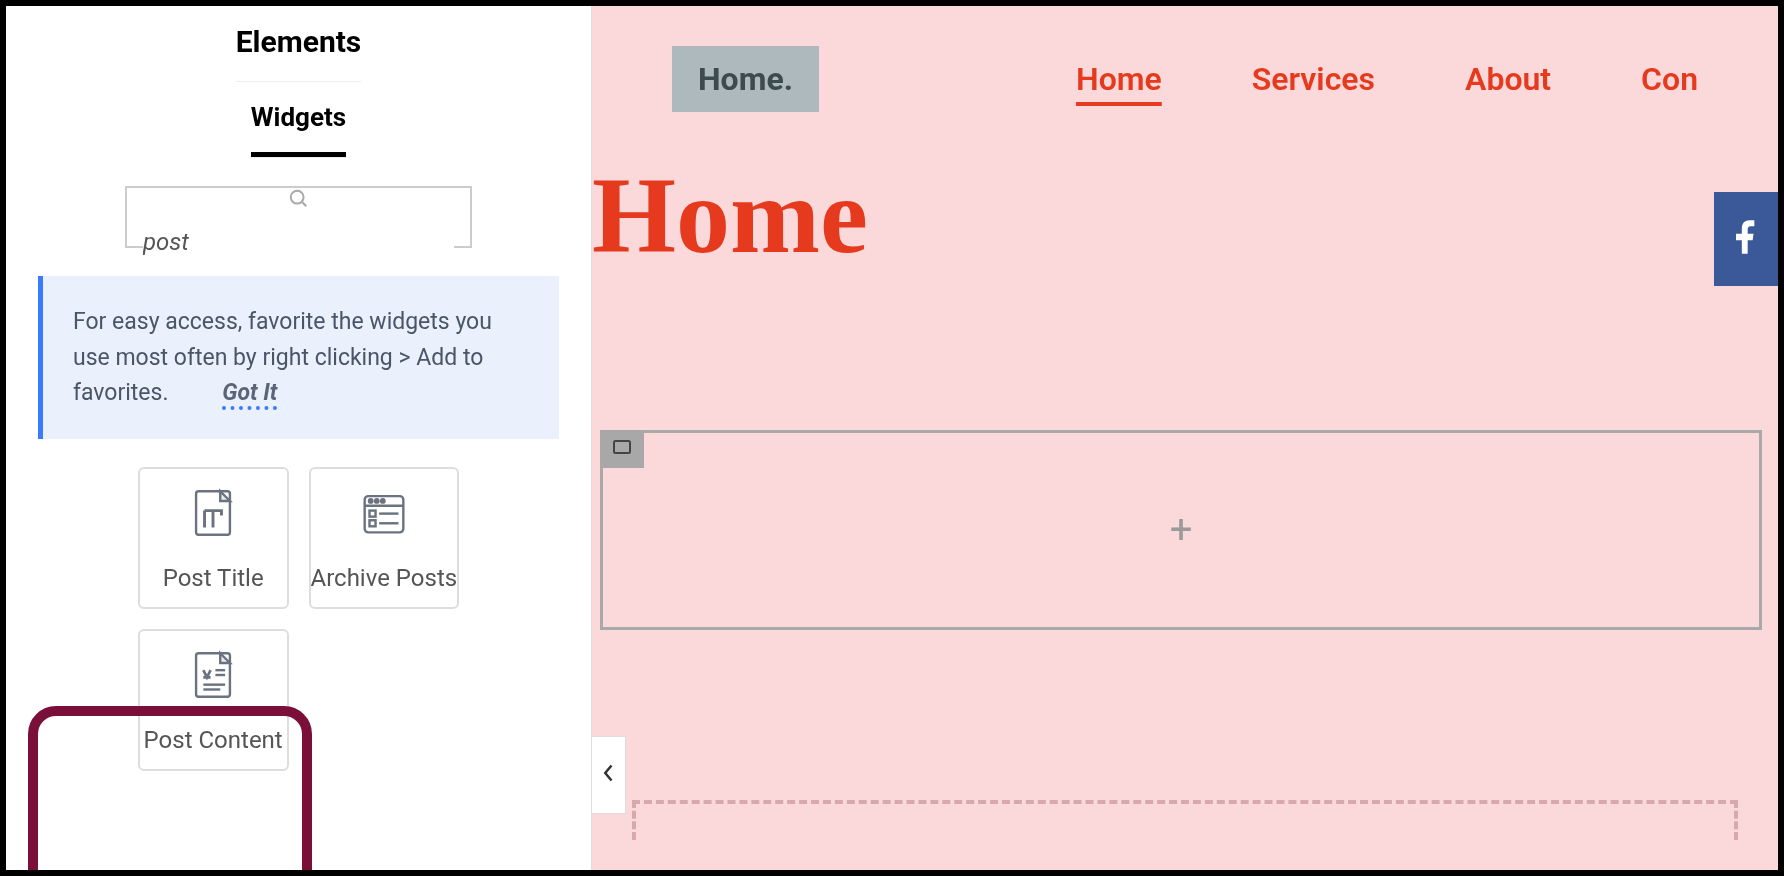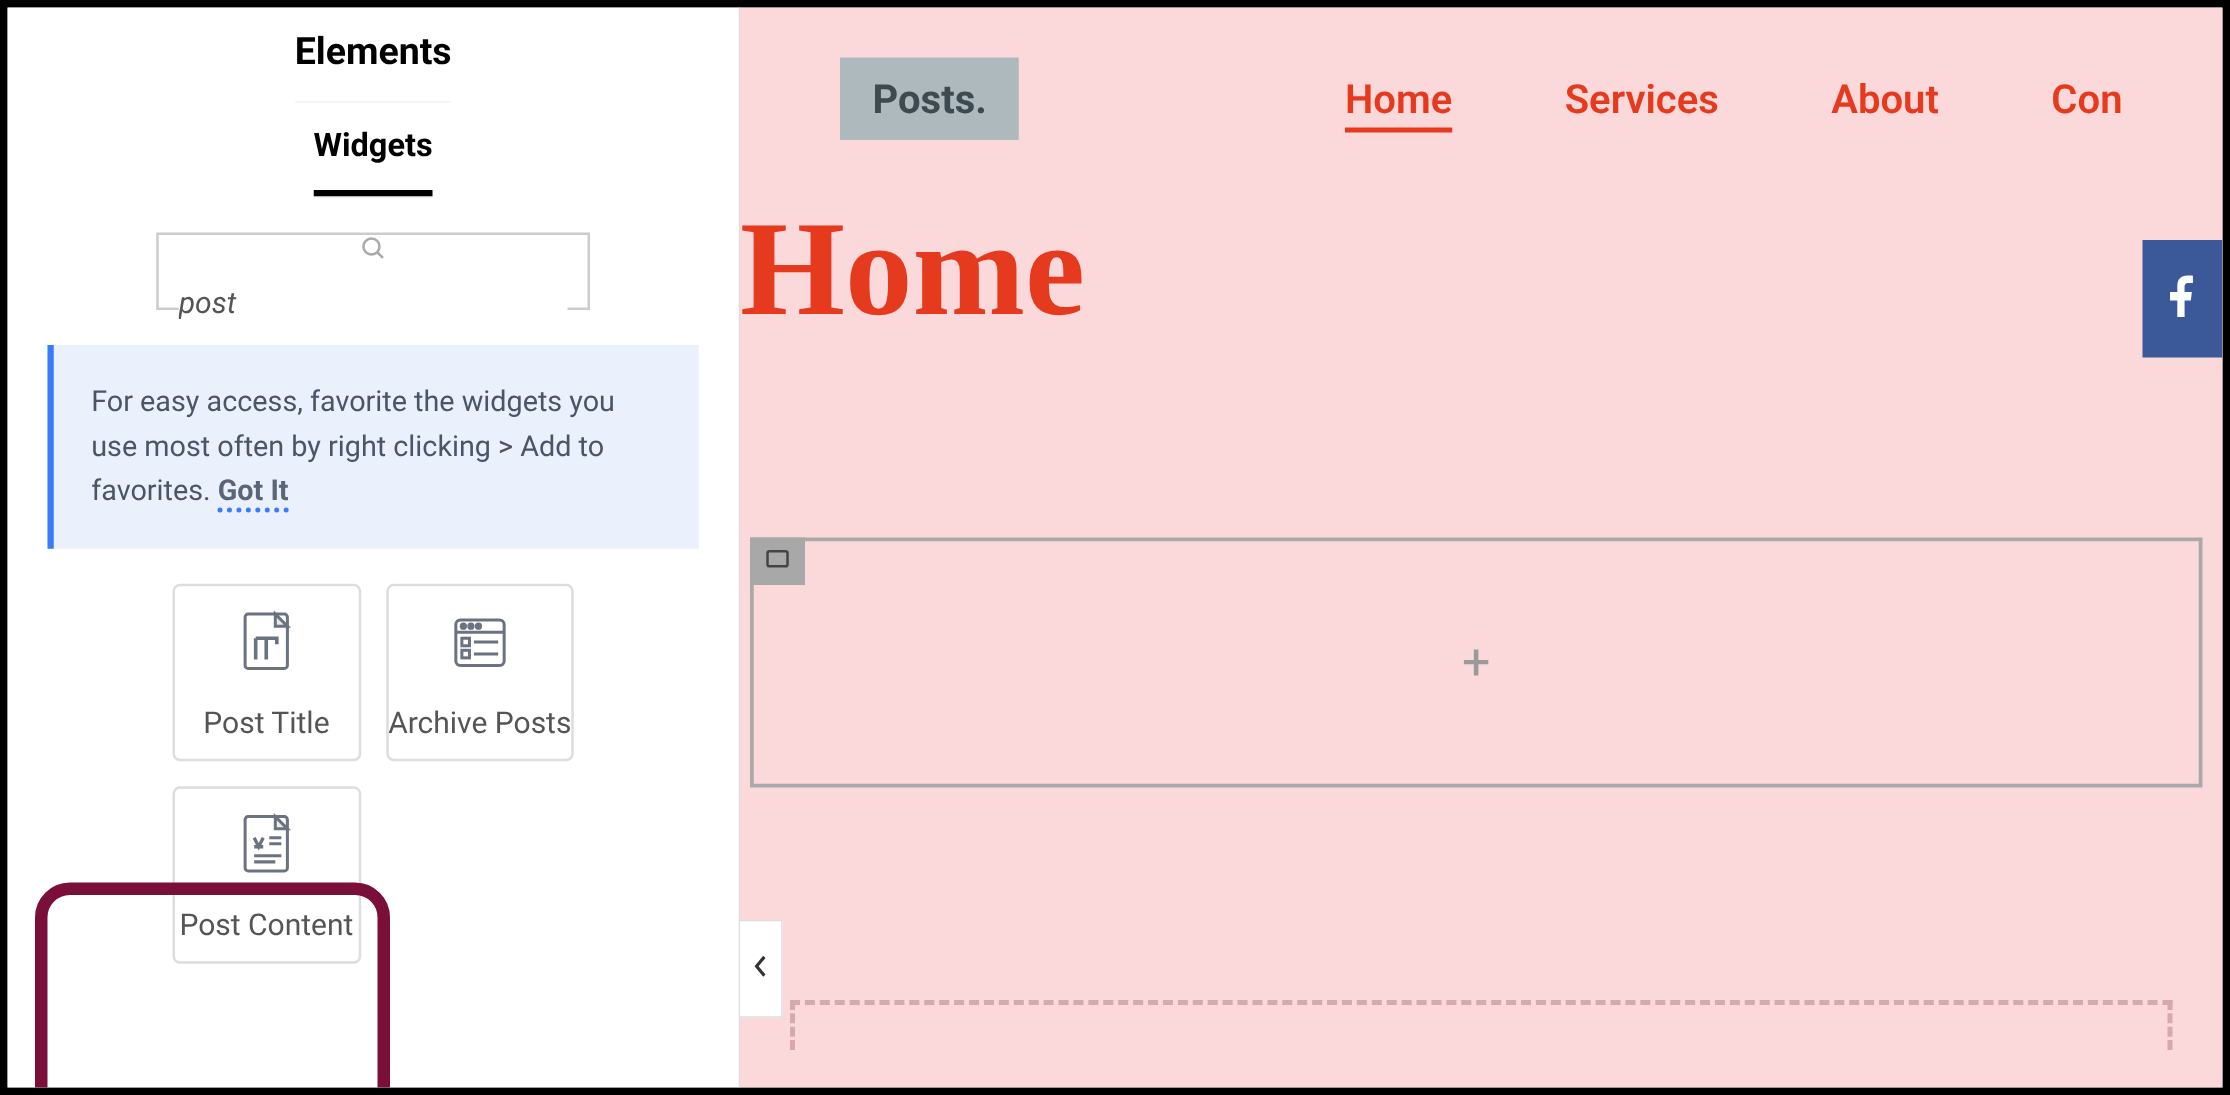--- a/index.html
+++ b/index.html
@@ -75,23 +75,25 @@
     margin: 0 32px 28px;
     background: #eaf1fc;
     border-left: 5px solid #3a7afc;
     padding: 28px 30px;
     font-size: 23px;
     line-height: 1.55;
     color: #4a5568;
   }
   .info-box .got-it {
     font-weight: 700;
+    font-style: italic;
     color: #5a6678;
     border-bottom: 4px dotted #3a7afc;
     cursor: pointer;
+    margin-left: 48px;
   }
 
   .widgets-grid {
     display: grid;
     grid-template-columns: 1fr 1fr;
     gap: 20px;
     padding: 0 32px;
   }
   .widget-card {
     border: 2px solid #ddd;
@@ -302,21 +304,21 @@
 <div class="collapse-handle">
   <span>
     <svg viewBox="0 0 10 16" fill="none" stroke="#333" stroke-width="2">
         <path d="M7 2 L2 8 L7 14"></path>
       </svg>
   </span>
 </div>
 
 <div class="canvas">
   <div class="topbar">
-    <div class="logo-box">Posts.</div>
+    <div class="logo-box">Home.</div>
     <div class="nav">
       <div class="nav-item active">Home</div>
       <div class="nav-item">Services</div>
       <div class="nav-item">About</div>
       <div class="nav-item">Con</div>
     </div>
   </div>
 
   <h1 class="page-title">Home</h1>
 

